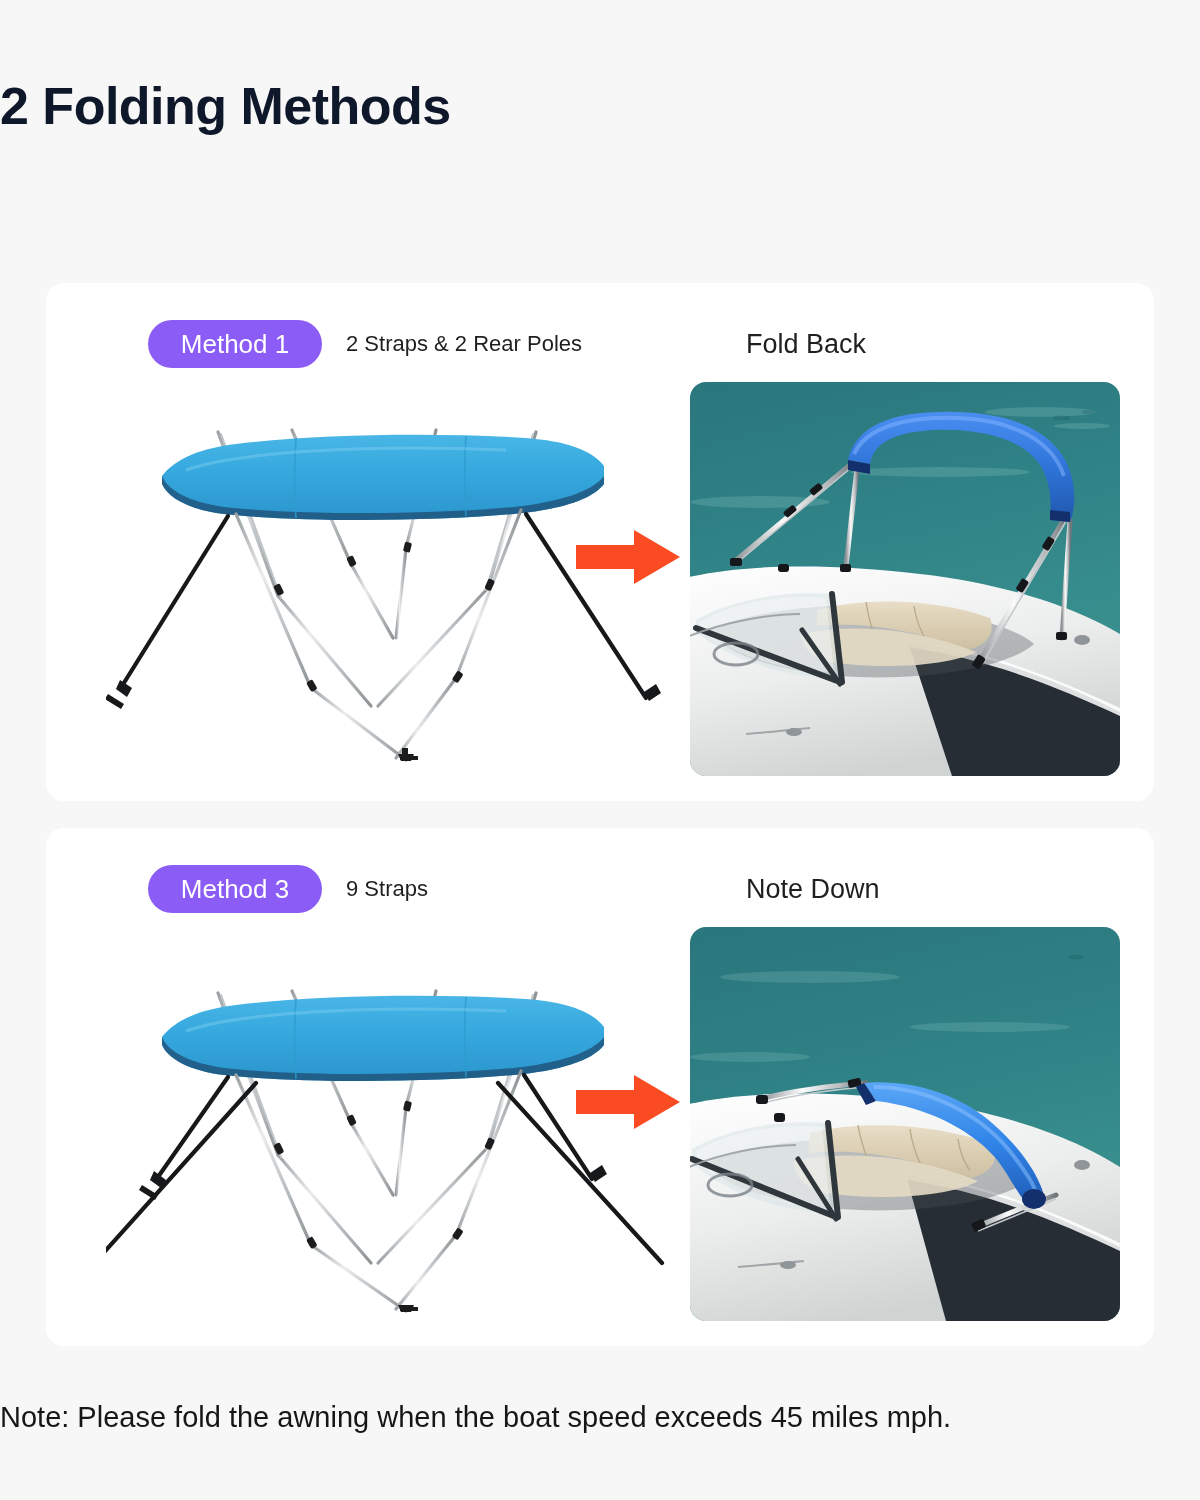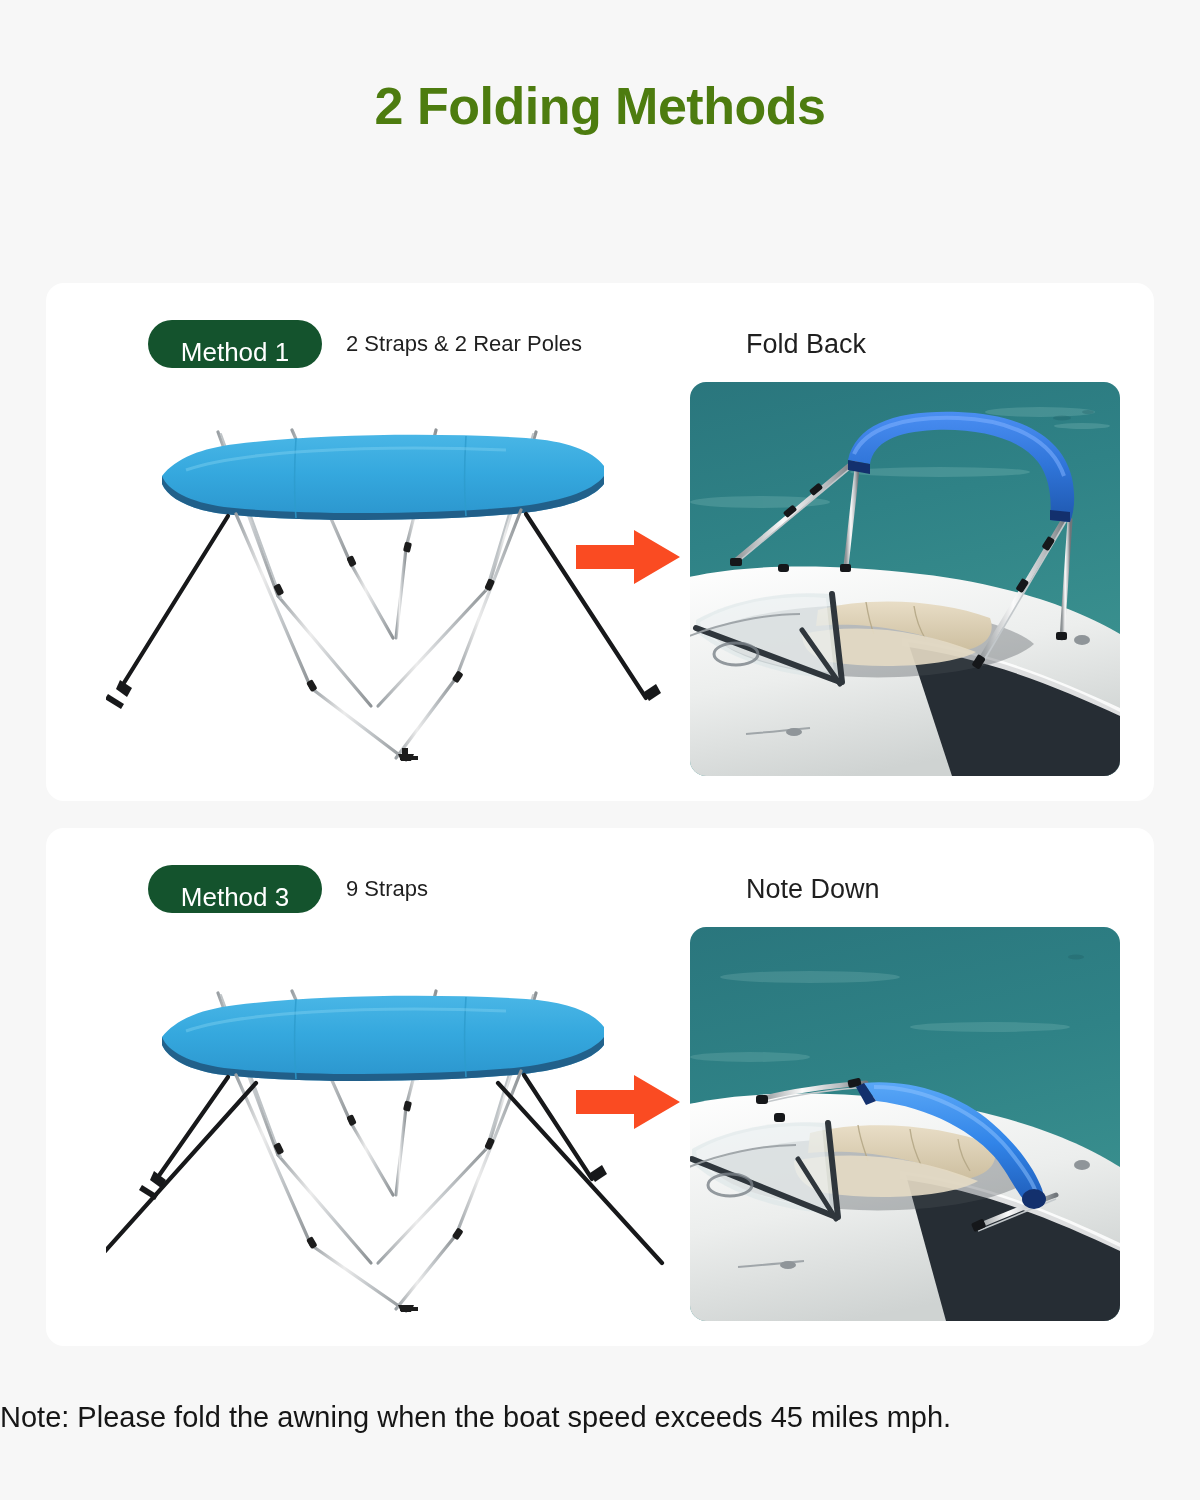--- a/index.html
+++ b/index.html
@@ -15,25 +15,24 @@
     overflow: hidden;
     position: relative;
   }
 
   
   .page-title {
     position: absolute;
     top: 78px;
     left: 0;
     width: 1200px;
-    text-align: center;
     font-size: 52px;
     font-weight: bold;
     letter-spacing: -0.5px;
-    color: #4d7c0f;
+    color: #0f172a;
     line-height: 1.1;
   }
 
   
   .card {
     position: absolute;
     left: 46px;
     width: 1108px;
     background: #ffffff;
     border-radius: 18px;
@@ -48,23 +47,23 @@
     left: 0;
     width: 100%;
     height: 50px;
   }
   .method-pill {
     position: absolute;
     left: 102px;
     top: 0;
     height: 48px;
     min-width: 174px;
-    padding: 8px 24px;
+    padding: 0 24px;
     box-sizing: border-box;
-    background: #14532d;
+    background: #8b5cf6;
     border-radius: 24px;
     color: #ffffff;
     font-size: 26px;
     line-height: 48px;
     text-align: center;
     white-space: nowrap;
   }
   .method-desc {
     position: absolute;
     left: 300px;

